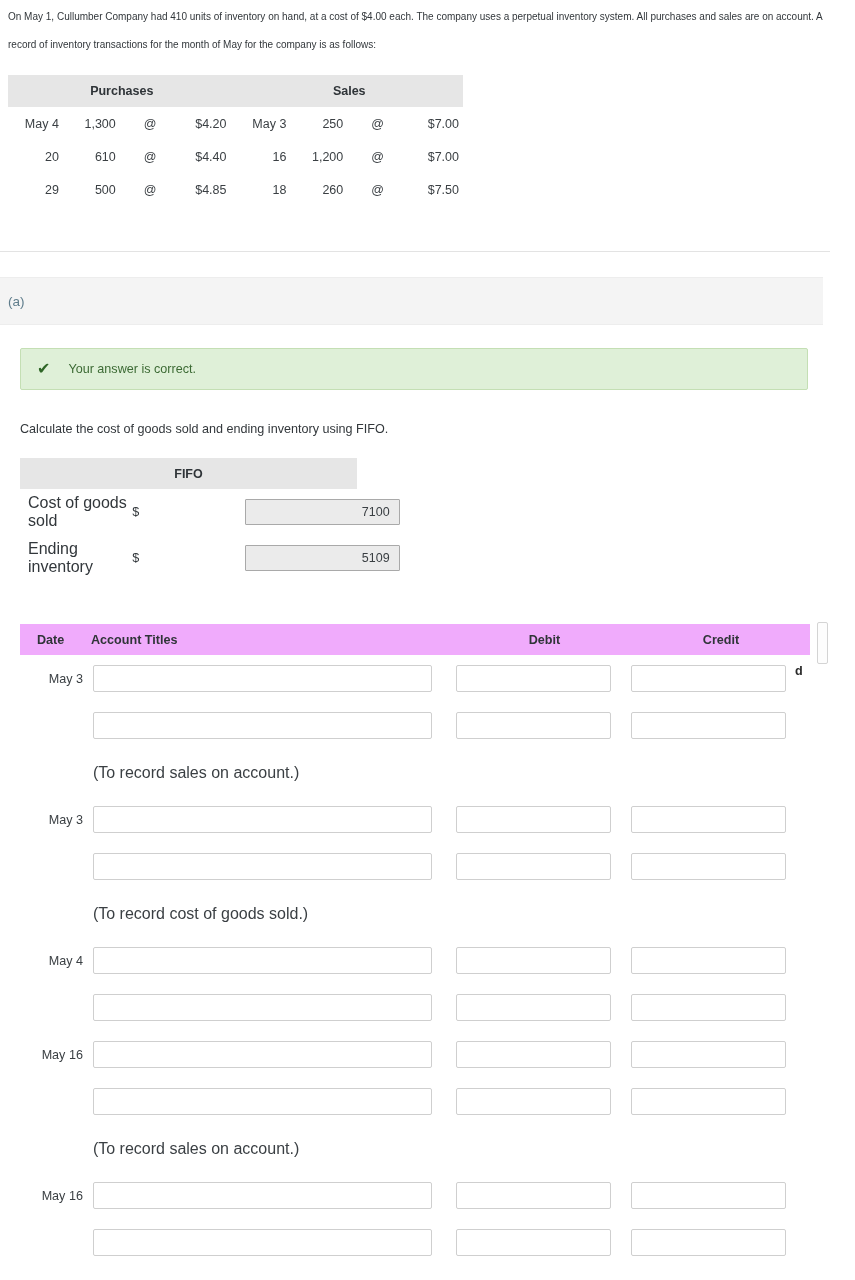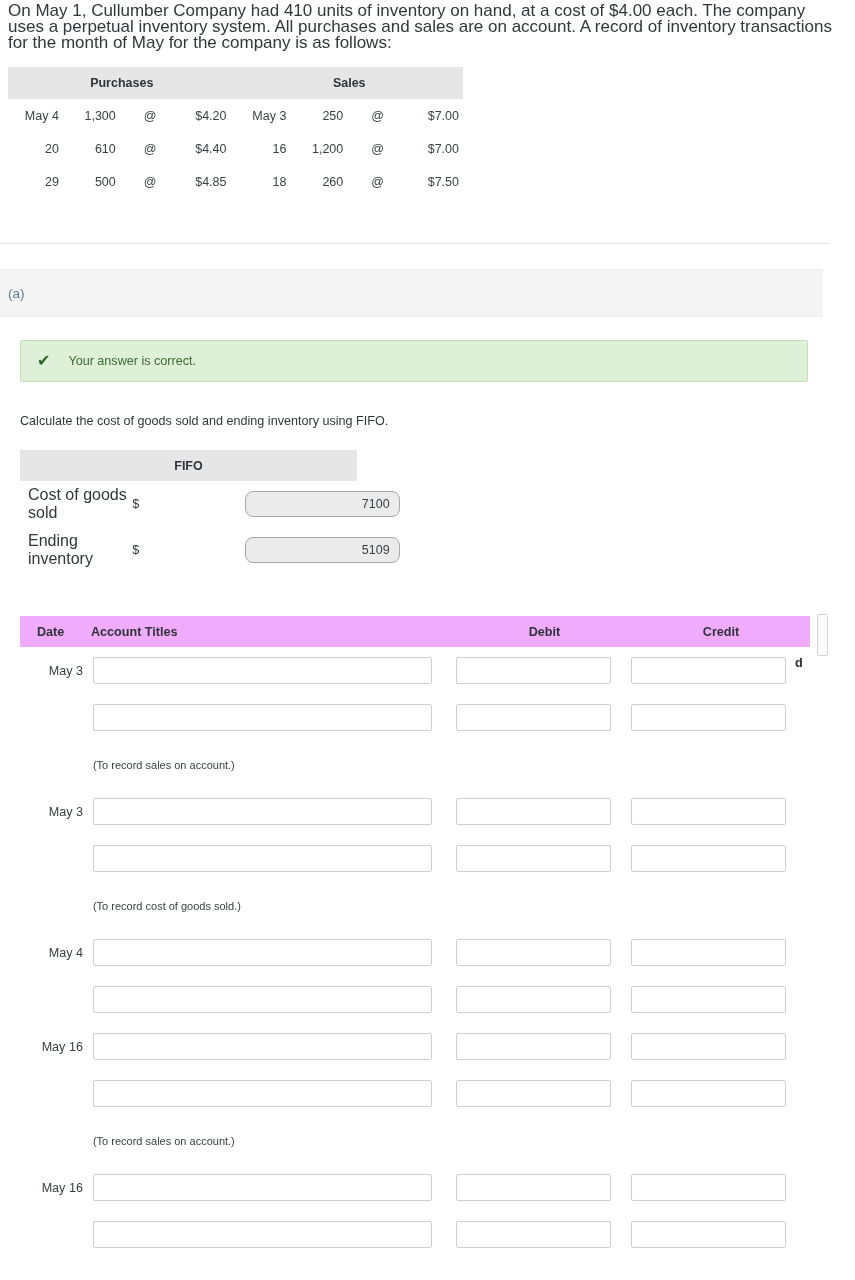--- a/index.html
+++ b/index.html
@@ -14,22 +14,22 @@
     font-family: "Liberation Sans", "DejaVu Sans", sans-serif;
     color: #32373b;
     font-size: 13px;
     position: relative;
     overflow: hidden;
   }
 
   
   .intro {
     padding: 3px 22px 0 8px;
-    font-size: 17px;
-    line-height: 16px;
+    font-size: 10px;
+    line-height: 28px;
     color: #32373b;
   }
 
   
   .txn-wrap { margin: 16px 0 0 8px; }
   table.txn {
     border-collapse: collapse;
     width: 455px;
     table-layout: fixed;
   }
@@ -142,21 +142,21 @@
   .fifo-input {
     width: 155px;
     height: 26px;
     background: #ebebeb;
     border: 1px solid #a9a9a9;
     font-family: "Liberation Sans", sans-serif;
     font-size: 12.5px;
     color: #3a3f43;
     text-align: right;
     padding: 0 9px 0 4px;
-    border-radius: 8px;
+    border-radius: 1px;
   }
 
   
   .journal-wrap {
     margin: 43px 0 0 20px;
     width: 790px;
     position: relative;
   }
   .journal-head {
     background: #f0abfc;
@@ -227,21 +227,21 @@
     border-radius: 2px;
     font-family: "Liberation Sans", sans-serif;
     font-size: 12.5px;
     color: #3a3f43;
     padding: 0 6px;
   }
   input.ji-acct   { width: 339px; }
   input.ji-amount { width: 155px; text-align: right; }
 
   .memo {
-    font-size: 11px;
+    font-size: 16px;
     color: #3a3f43;
     padding-left: 2px;
   }
 </style>
 </head>
 <body>
 
 <div class="intro">On May 1, Cullumber Company had 410 units of inventory on hand, at a cost of $4.00 each. The company uses a perpetual inventory system. All purchases and sales are on account. A record of inventory transactions for the month of May for the company is as follows:</div>
 
 <div class="txn-wrap">

